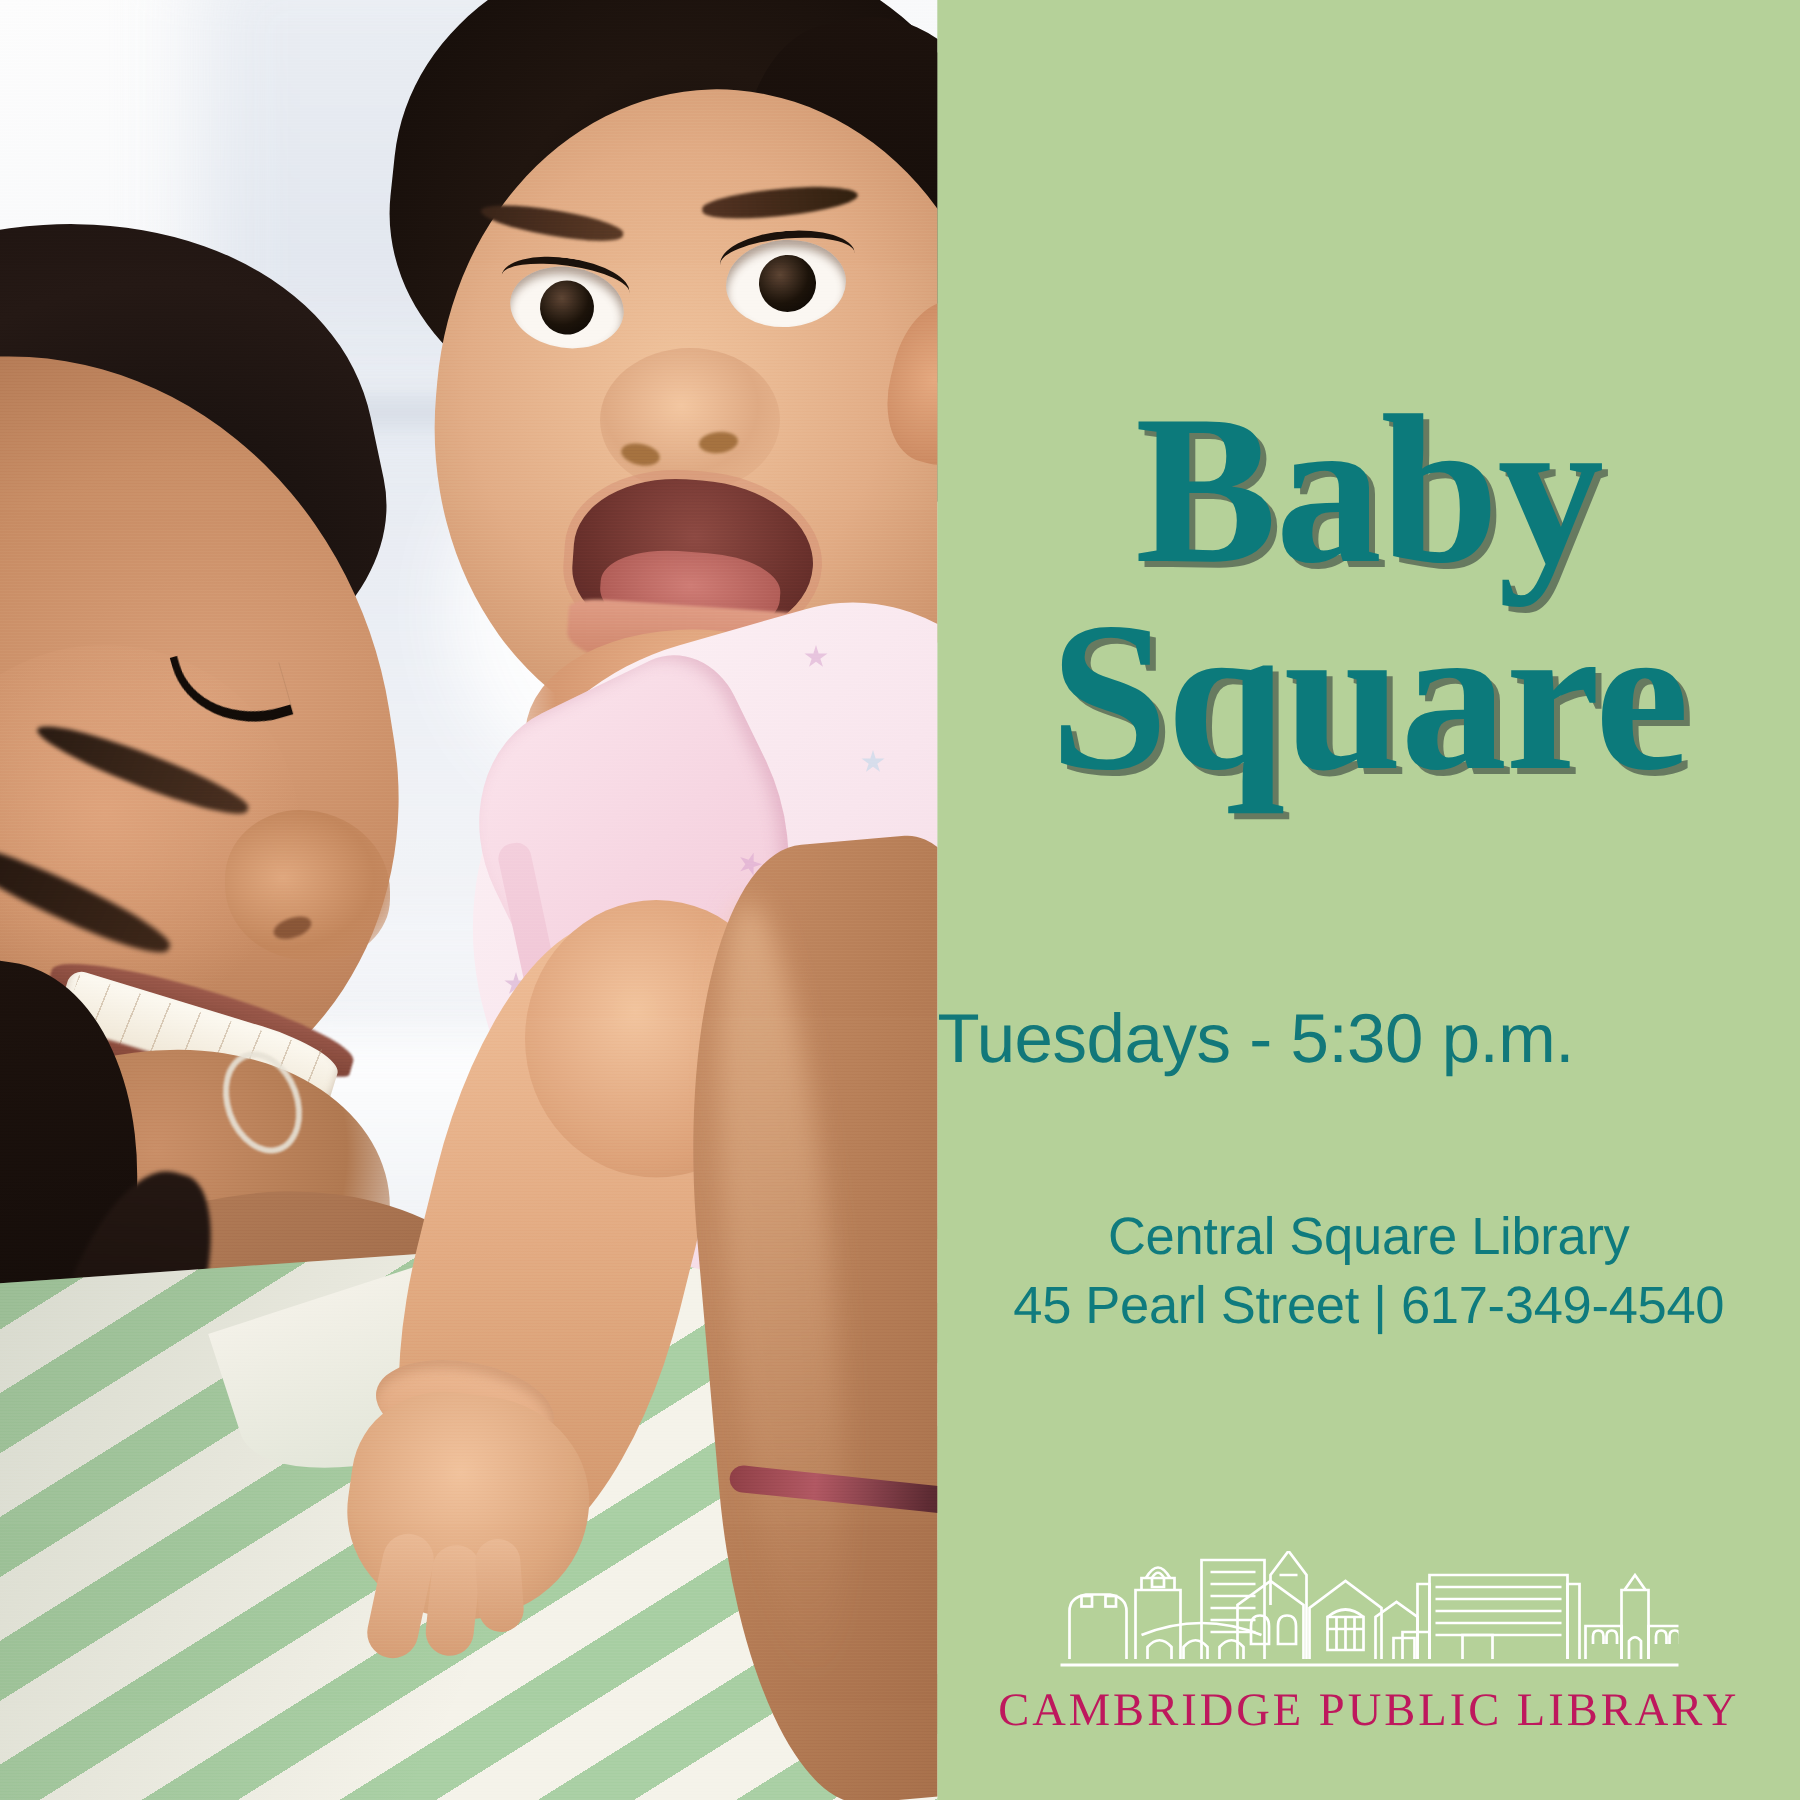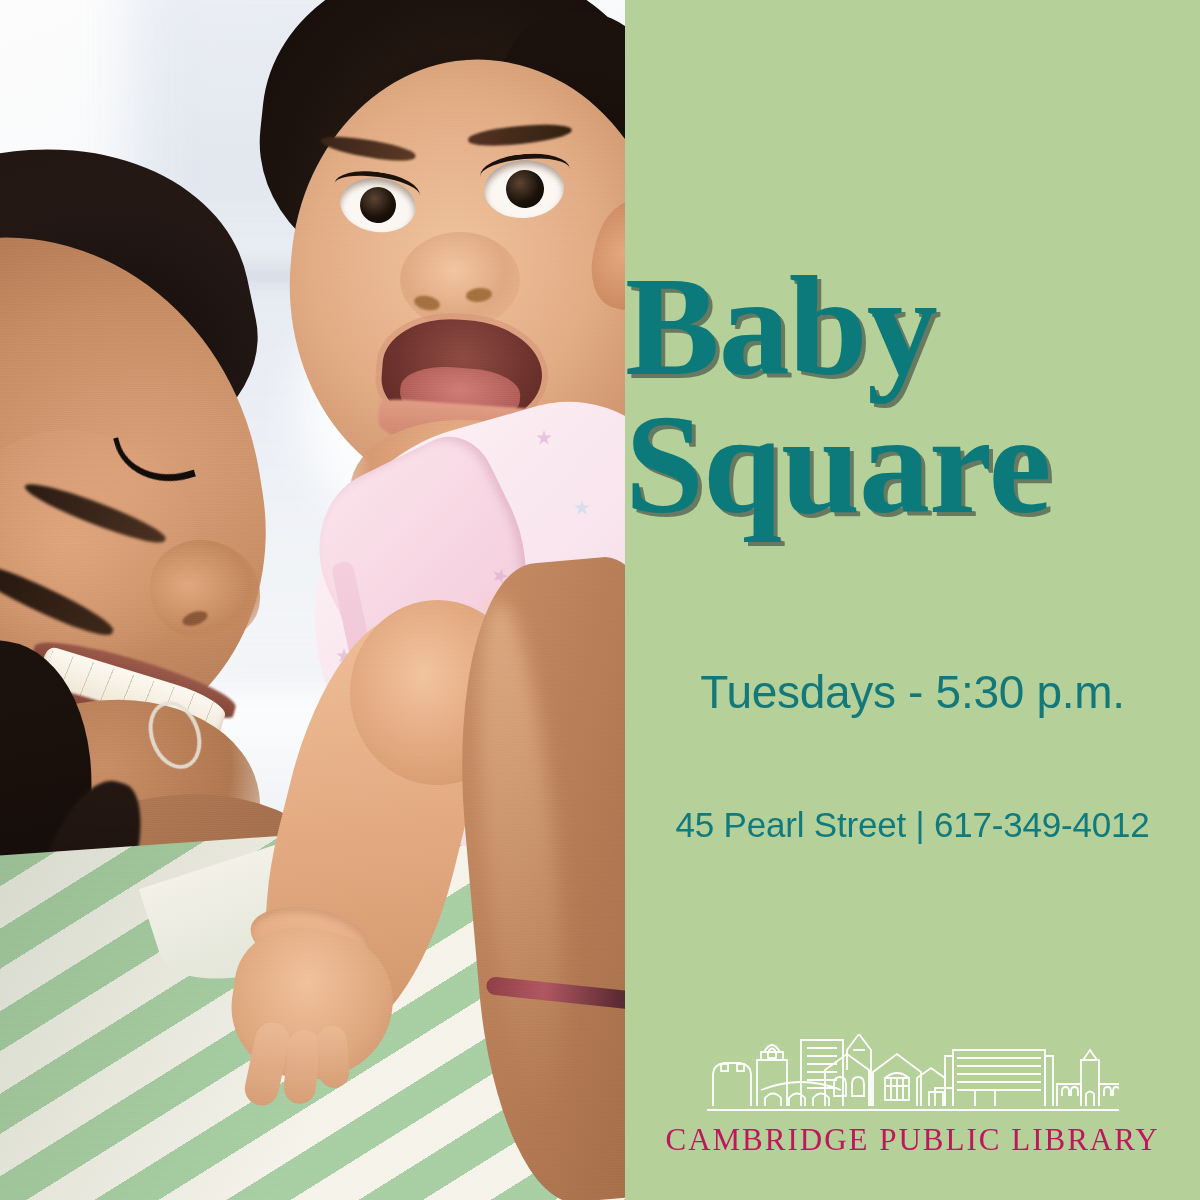--- a/index.html
+++ b/index.html
@@ -546,35 +546,35 @@
     flex: 1 1 auto;
     height: 1200px;
     background: #b5d199;
     display: flex;
     flex-direction: column;
     align-items: center;
   }
 
   .title-block {
     margin-top: 258px;
+    text-align: center;
     width: 100%;
   }
   .title-line {
     font-family: "Liberation Serif", "DejaVu Serif", serif;
     font-weight: 700;
     font-size: 142px;
     line-height: 0.97;
     color: #0c7a7b;
     letter-spacing: -1px;
     text-shadow: 4px 4px 0 rgba(78,92,78,.75);
   }
 
   .meeting-block {
     margin-top: 128px;
-    text-align: center;
     width: 100%;
     color: #12787a;
     font-size: 46px;
     line-height: 1.36;
     font-weight: 400;
     letter-spacing: -0.3px;
   }
 
   .venue-block {
     margin-top: 78px;
@@ -696,21 +696,22 @@
     <div class="title-block">
       <div class="title-line">Baby</div>
       <div class="title-line">Square</div>
     </div>
 
     <div class="meeting-block">
       <div>Tuesdays - 5:30 p.m.</div>
     </div>
 
     <div class="venue-block">
-      <div>45 Pearl Street | 617-349-4012</div>
+      <div>Central Square Library</div>
+      <div>45 Pearl Street | 617-349-4540</div>
     </div>
 
     <div class="logo">
       <svg class="logo-skyline" viewBox="0 0 412 74" fill="none" stroke="#ffffff" stroke-width="1.8" stroke-linejoin="miter">
 
         <path d="M6 72 V40 q0-9 11-11 h16 q11 2 11 11 V72"></path>
         <rect x="14" y="30" width="7" height="7"></rect>
         <rect x="30" y="30" width="7" height="7"></rect>
 
         <path d="M50 72 V26 h30 V72"></path>

